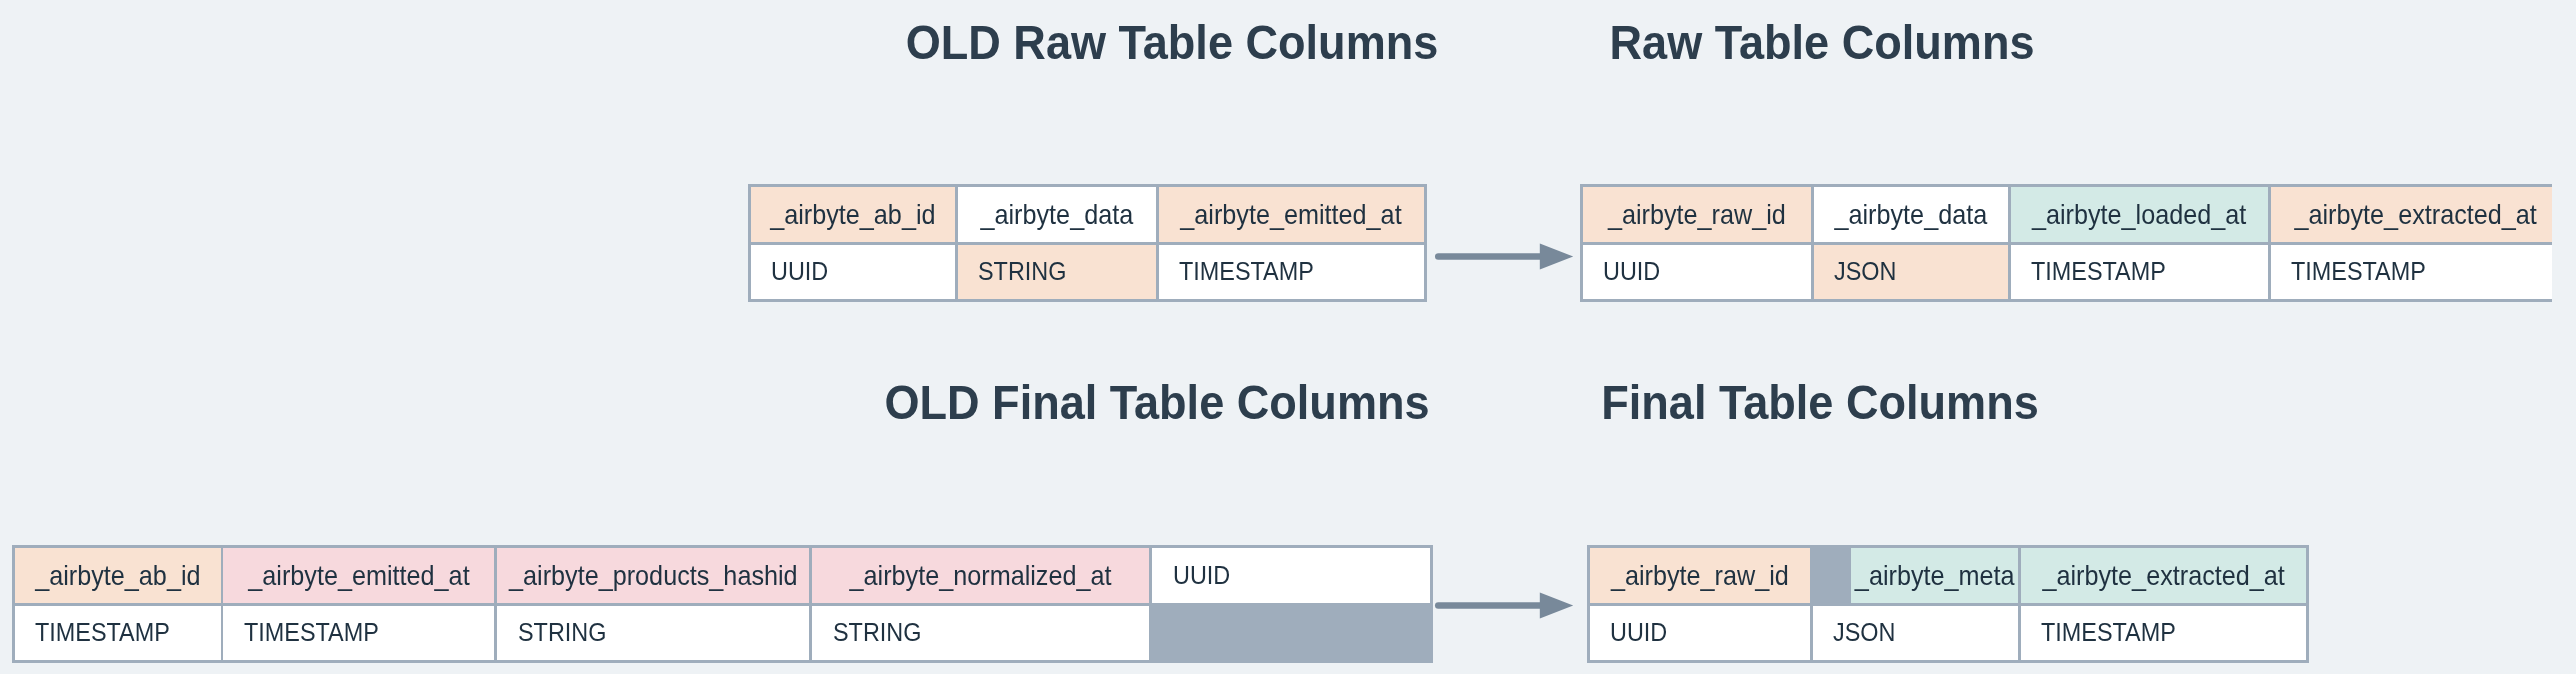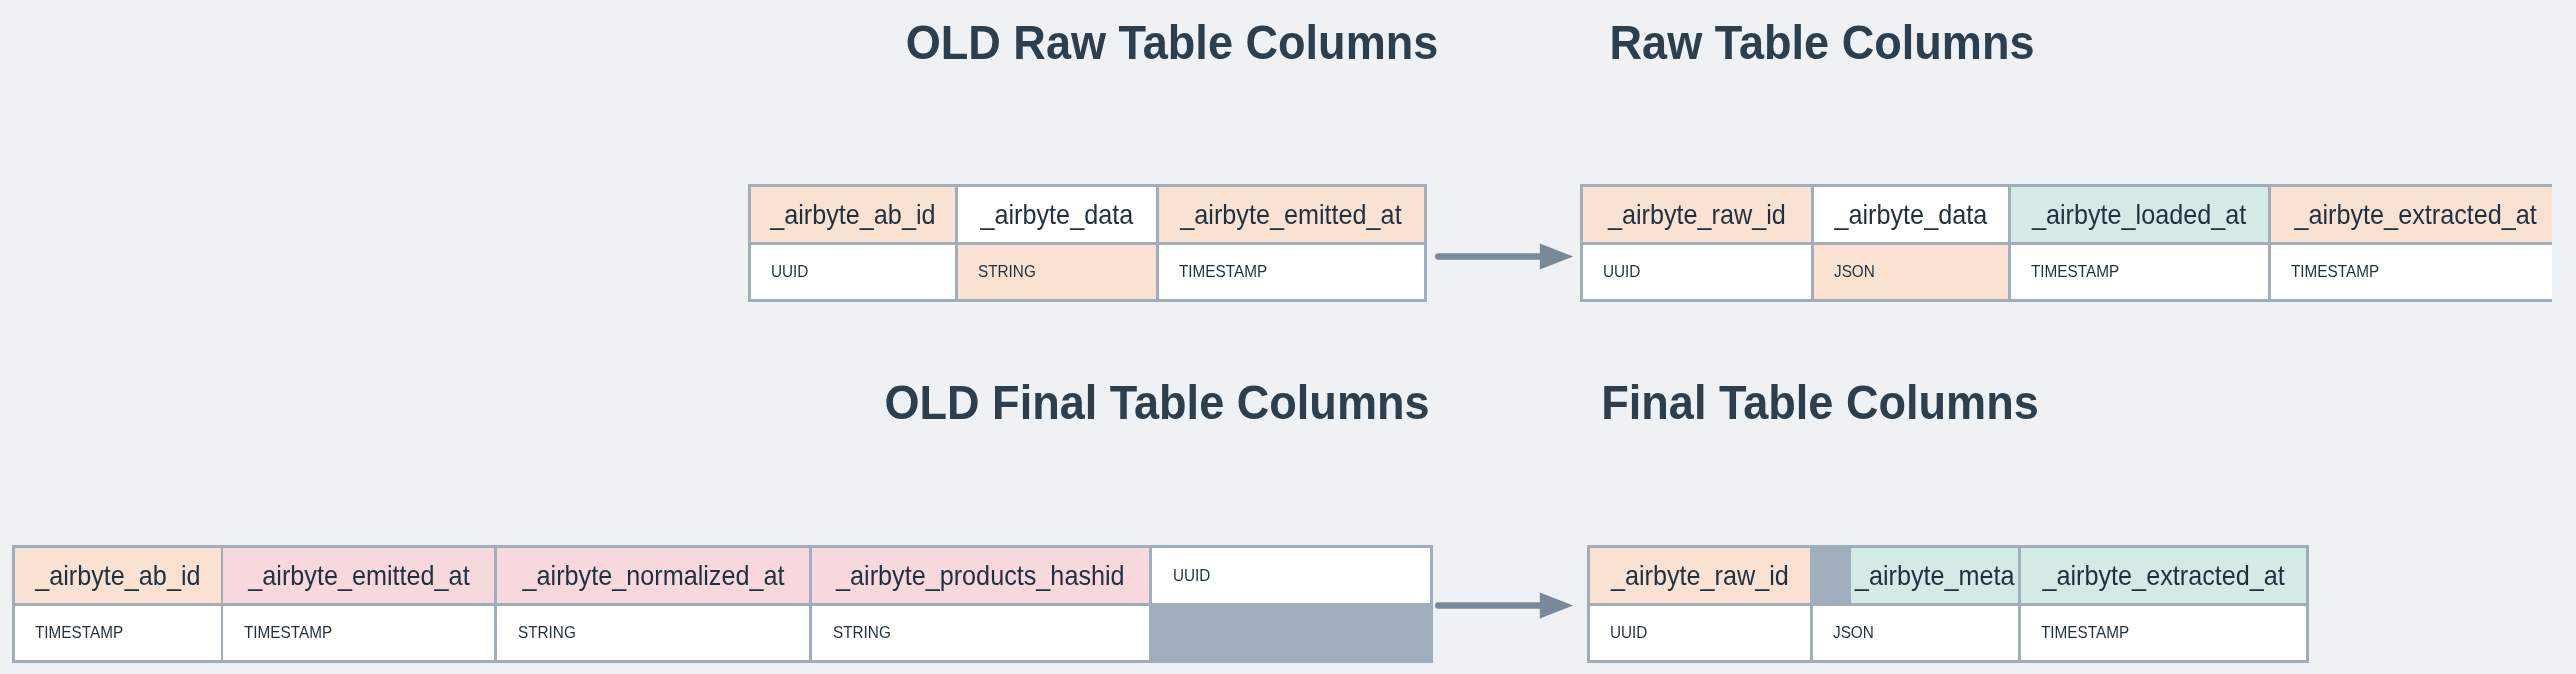--- a/index.html
+++ b/index.html
@@ -28,21 +28,21 @@
     grid-template-rows: 55px 54px;
     gap: 2.9px;
     background: #9fadbc;
     border: 3.6px solid #9fadbc;
   }
   .cell {
     display: flex;
     align-items: center;
     background: #ffffff;
     color: #1f3140;
-    font-size: 17px;
+    font-size: 26px;
     overflow: hidden;
   }
   .cell.head {
     justify-content: center;
     font-weight: 400;
     font-size: 28px;
   }
   .cell.body { padding-left: 20.4px; }
   .tx { white-space: nowrap; transform: scaleX(0.9); }
   .head .tx { transform-origin: center center; }
@@ -108,24 +108,24 @@
   </div>
 
   <div class="dbtable" style="left:11.6px; top:545px; grid-template-columns:206px 271px 312px 337px 278px">
     <div class="cell head" style="background-color: rgb(249, 226, 210);">
       <span class="tx">_airbyte_ab_id</span>
       </div>
     <div class="cell head" style="background-color: rgb(247, 217, 221);">
       <span class="tx">_airbyte_emitted_at</span>
       </div>
     <div class="cell head" style="background-color: rgb(247, 217, 221);">
-      <span class="tx">_airbyte_normalized_at</span>
+      <span class="tx">_airbyte_products_hashid</span>
       </div>
     <div class="cell head" style="background-color: rgb(247, 217, 221);">
-      <span class="tx">_airbyte_products_hashid</span>
+      <span class="tx">_airbyte_normalized_at</span>
       </div>
     <div class="cell body" style="background-color: rgb(255, 255, 255);">
       <span class="tx">UUID</span>
       </div>
     <div class="cell body" style="background-color: rgb(255, 255, 255);">
       <span class="tx">TIMESTAMP</span>
       </div>
     <div class="cell body" style="background-color: rgb(255, 255, 255);">
       <span class="tx">TIMESTAMP</span>
       </div>

